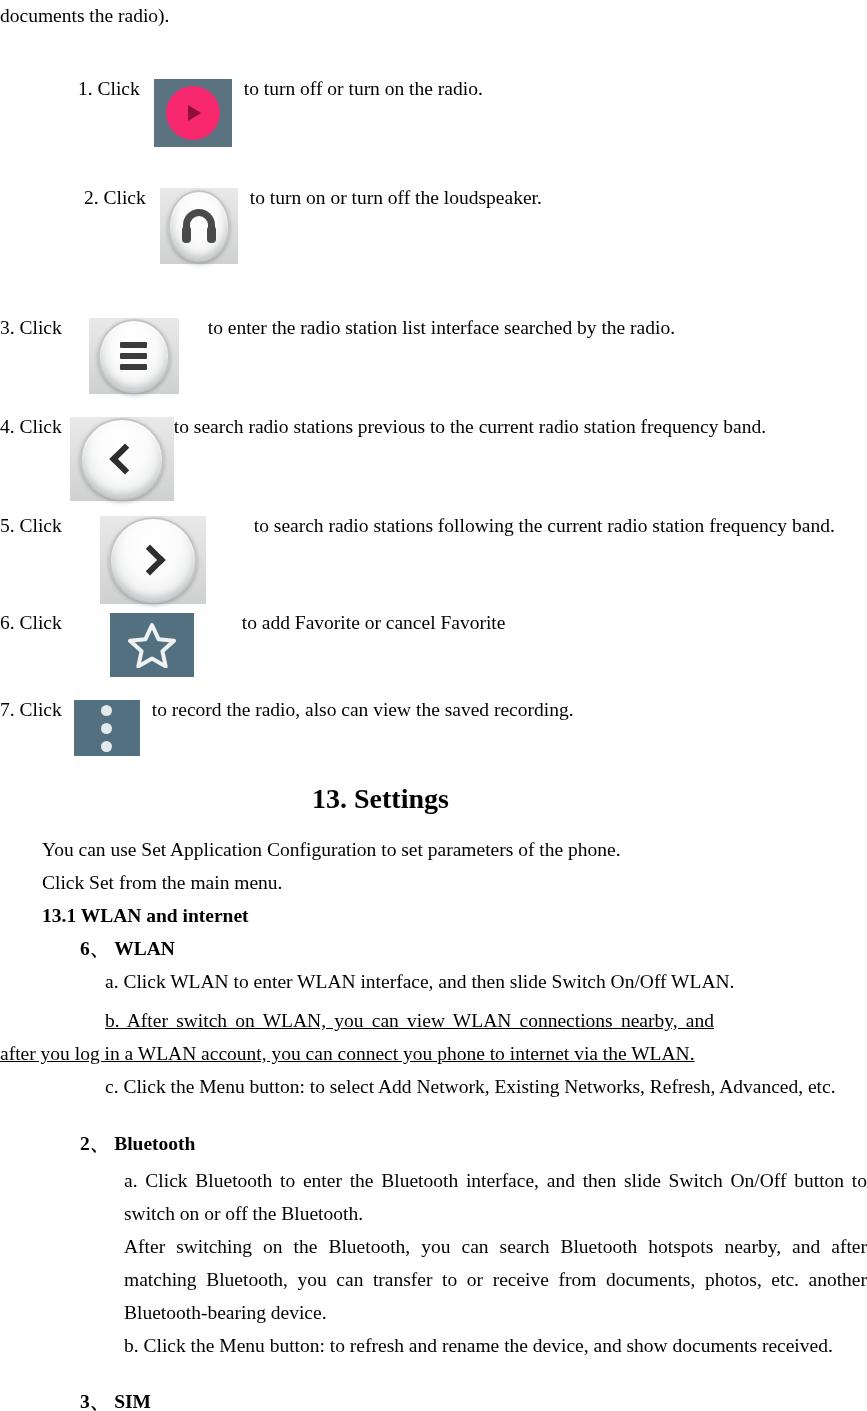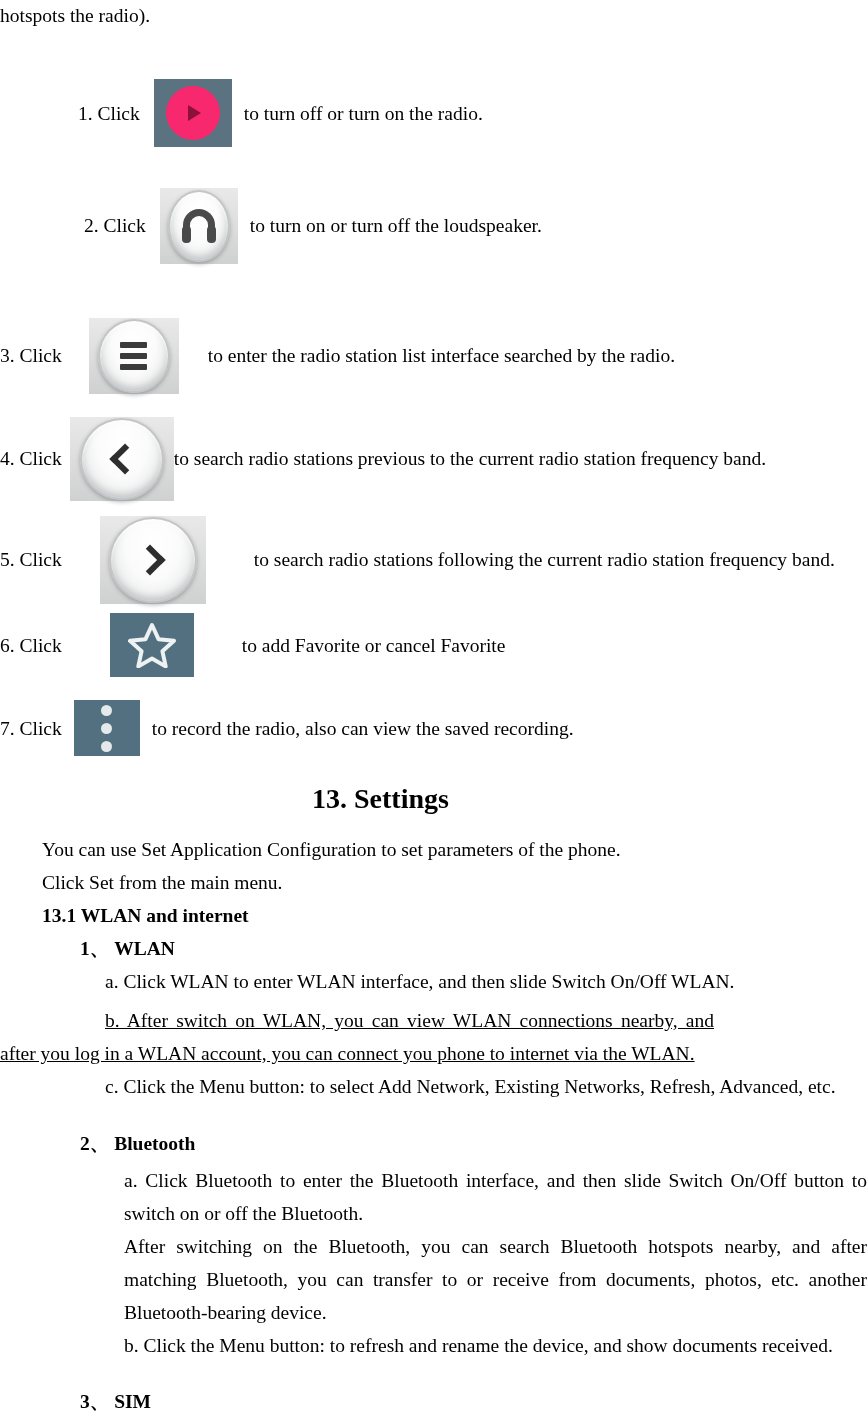--- a/index.html
+++ b/index.html
@@ -33,21 +33,21 @@
     font-size: 19.5px;
     line-height: 33px;
     text-align: justify;
   }
   .bold { font-weight: bold; }
 
   
   .step {
     position: absolute;
     display: flex;
-    align-items: center;
+    align-items: flex-start;
     white-space: nowrap;
   }
   .step .lead {
     font-size: 19.5px;
     line-height: 1.0;
   }
   .step .tail {
     font-size: 19.5px;
     line-height: 1.0;
   }
@@ -180,21 +180,21 @@
     font-size: 28px;
     font-weight: bold;
     line-height: 1.0;
   }
 </style>
 </head>
 <body>
 
 <div class="page">
 
-  <div class="line" style="left:0px; top:6px;">hotspots the radio).</div>
+  <div class="line" style="left:0px; top:6px;">documents the radio).</div>
 
   <div class="step" style="left:78px; top:79px;">
     <span class="lead">1. Click</span>
     <span class="icon-box slate slate-play" style="width:78px; height:68px; margin:0 12px 2px 14px;">
       <span class="pink-circle">
         <span class="play-tri"></span>
       </span>
     </span>
     <span class="tail">to turn off or turn on the radio.</span>
   </div>
@@ -270,21 +270,21 @@
   </div>
 
   <div class="h1" style="top:785px;">13. Settings</div>
 
   <div class="line" style="left:42px; top:840px;">You can use Set Application Configuration to set parameters of the phone.</div>
 
   <div class="line" style="left:42px; top:873px;">Click Set from the main menu.</div>
 
   <div class="line bold" style="left:42px; top:906px;">13.1 WLAN and internet</div>
 
-  <div class="line bold" style="left:80px; top:939px;">1、 WLAN</div>
+  <div class="line bold" style="left:80px; top:939px;">6、 WLAN</div>
 
   <div class="line" style="left:105px; top:972px;">a. Click WLAN to enter WLAN interface, and then slide Switch On/Off WLAN.</div>
 
   <div class="para" style="left:0px; top:1004px; width:714px; text-indent:105px;text-decoration:underline;">b. After switch on WLAN, you can view WLAN connections nearby, and after you log in a WLAN account, you can connect you phone to internet via the WLAN.</div>
 
   <div class="para" style="left:0px; top:1070px; width:867px; text-indent:105px;">c. Click the Menu button: to select Add Network, Existing Networks, Refresh, Advanced, etc.</div>
 
   <div class="line bold" style="left:80px; top:1134px;text-align:center;">2、 Bluetooth</div>
 
   <div class="para" style="left:124px; top:1164px; width:743px;">a. Click Bluetooth to enter the Bluetooth interface, and then slide Switch On/Off button to switch on or off the Bluetooth.</div>

